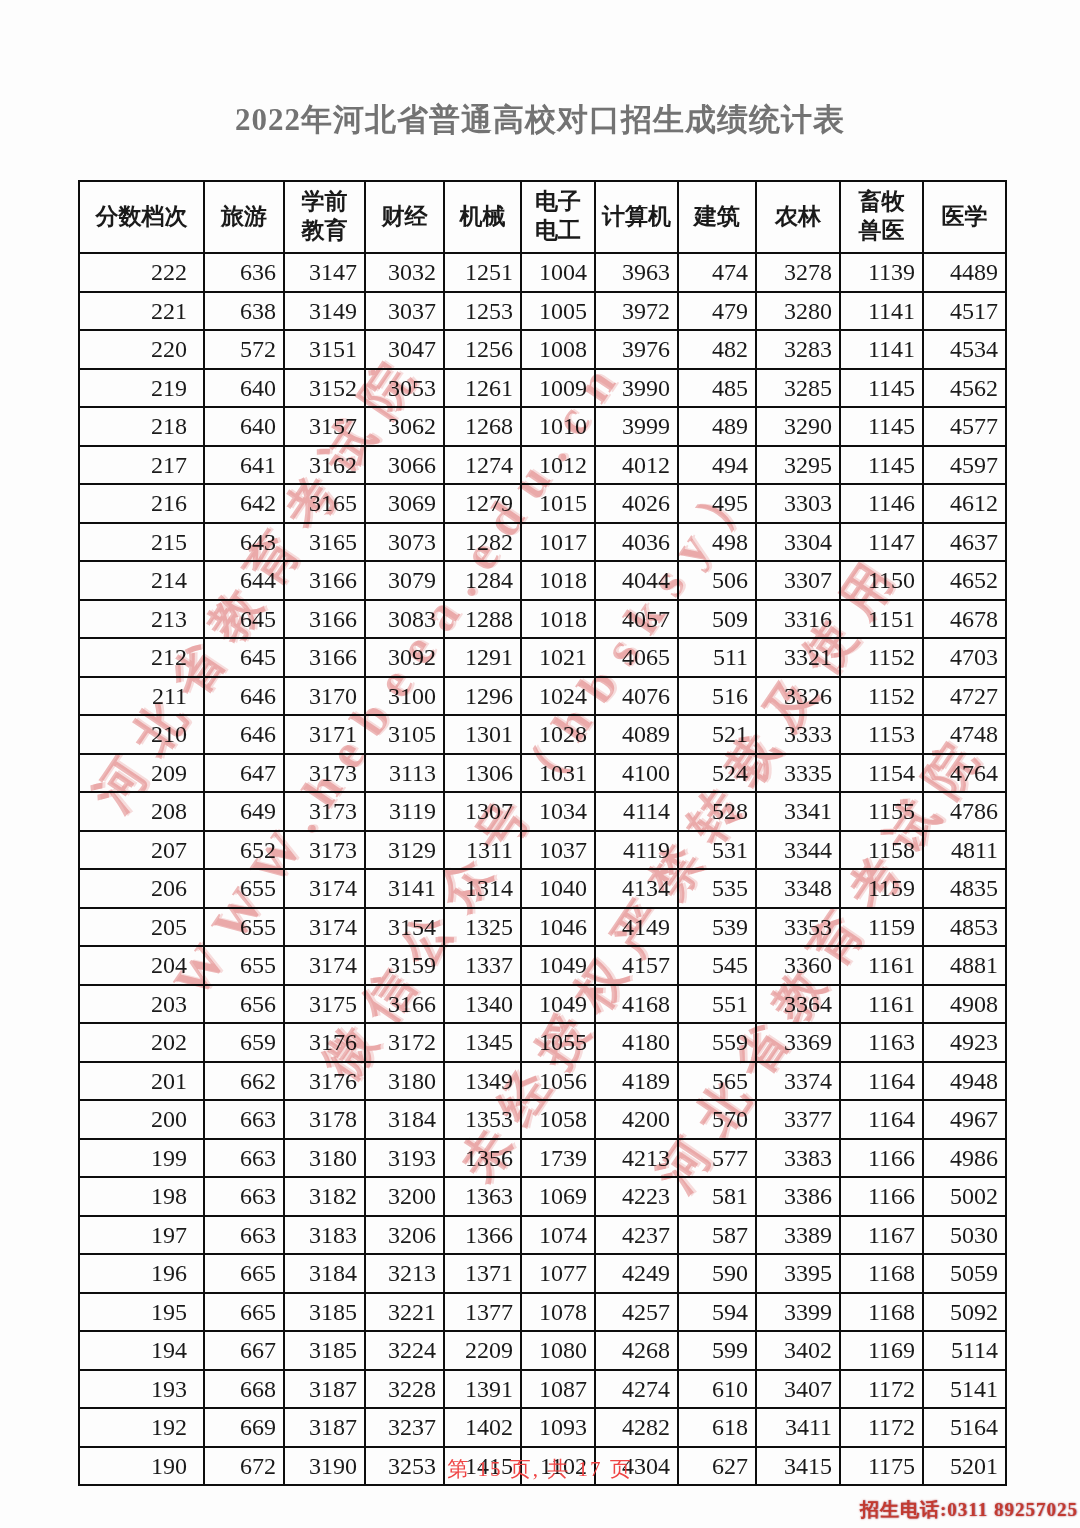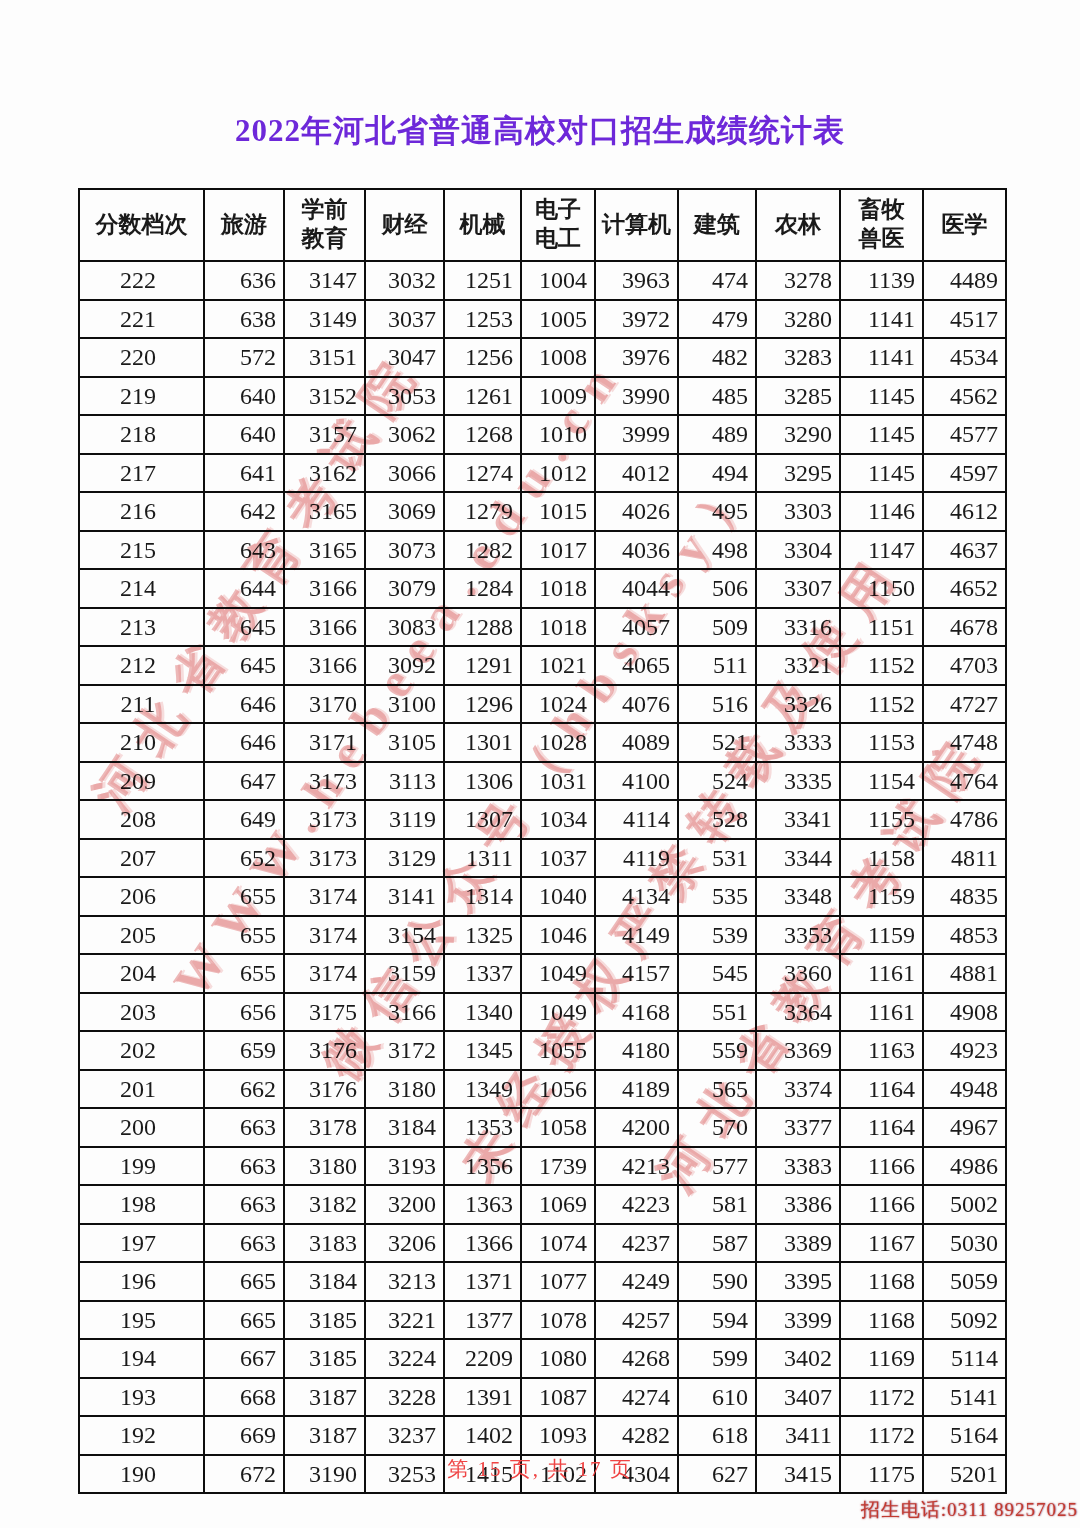--- a/index.html
+++ b/index.html
@@ -8,48 +8,48 @@
     background:#fdfdfd;
     font-family:"Liberation Serif", serif;
     color:#1a1a1a;
     position:relative;
     overflow:hidden;
   }
   .page { position:absolute; inset:0; }
 
   .title {
     position:absolute; top:96px; left:0; right:0;
-    margin:14px; text-align:center;
+    margin:3px; text-align:center;
     font-size:31px; font-weight:bold; letter-spacing:1px;
-    color:#6d28d9;
+    color:#737373;
   }
 
   table.score-table {
-    position:absolute; left:78px; top:188px;
+    position:absolute; left:78px; top:180px;
     width:927px;
     border-collapse:collapse; table-layout:fixed;
     background:transparent;
   }
   .score-table th, .score-table td {
     border:2px solid #0d0d0d;
     font-family:"Liberation Serif", serif;
     overflow:hidden;
   }
   .score-table th {
     height:70px; font-size:23px; font-weight:bold;
     text-align:center; vertical-align:middle;
     white-space:pre-line; line-height:1.25;
     padding:0 2px;
   }
   .score-table td {
     height:34.5px; font-size:24px; line-height:1;
     vertical-align:middle;
   }
   .score-table td.num-col { text-align:right; padding-right:7px; }
-  .score-table td.score-col { text-align:center; padding-right:8px;margin-top:31px; }
+  .score-table td.score-col { text-align:right; padding-right:16px;margin-top:31px; }
 
   col.c0 { width:125px; }
   col.c1 { width:80px; }  col.c2 { width:81px; }  col.c3 { width:79px; }
   col.c4 { width:77px; }  col.c5 { width:74px; }  col.c6 { width:83px; }
   col.c7 { width:78px; }  col.c8 { width:84px; }  col.c9 { width:83px; }
   col.c10 { width:83px; }
 
   .watermark {
     position:absolute; left:-260px; top:345px;
     width:1600px;
@@ -71,21 +71,21 @@
   }
 
   .footer {
     position:absolute; top:1455px; left:0; right:0;
     text-align:center; font-size:21px; color:#ef4444;
     letter-spacing:2px;
   }
 
   .corner {
     position:absolute; top:1497px; right:2px;
-    font-size:19px; font-weight:normal;
+    font-size:19px; font-weight:bold;
     color:#c23a30; letter-spacing:1px;
     text-shadow:0 0 2px rgba(190,60,50,0.8), 1px 0 1px rgba(70,90,200,0.35);
     font-family:"Liberation Serif", serif;
   }
 </style>
 </head>
 <body>
 
 <div class="page">
 

